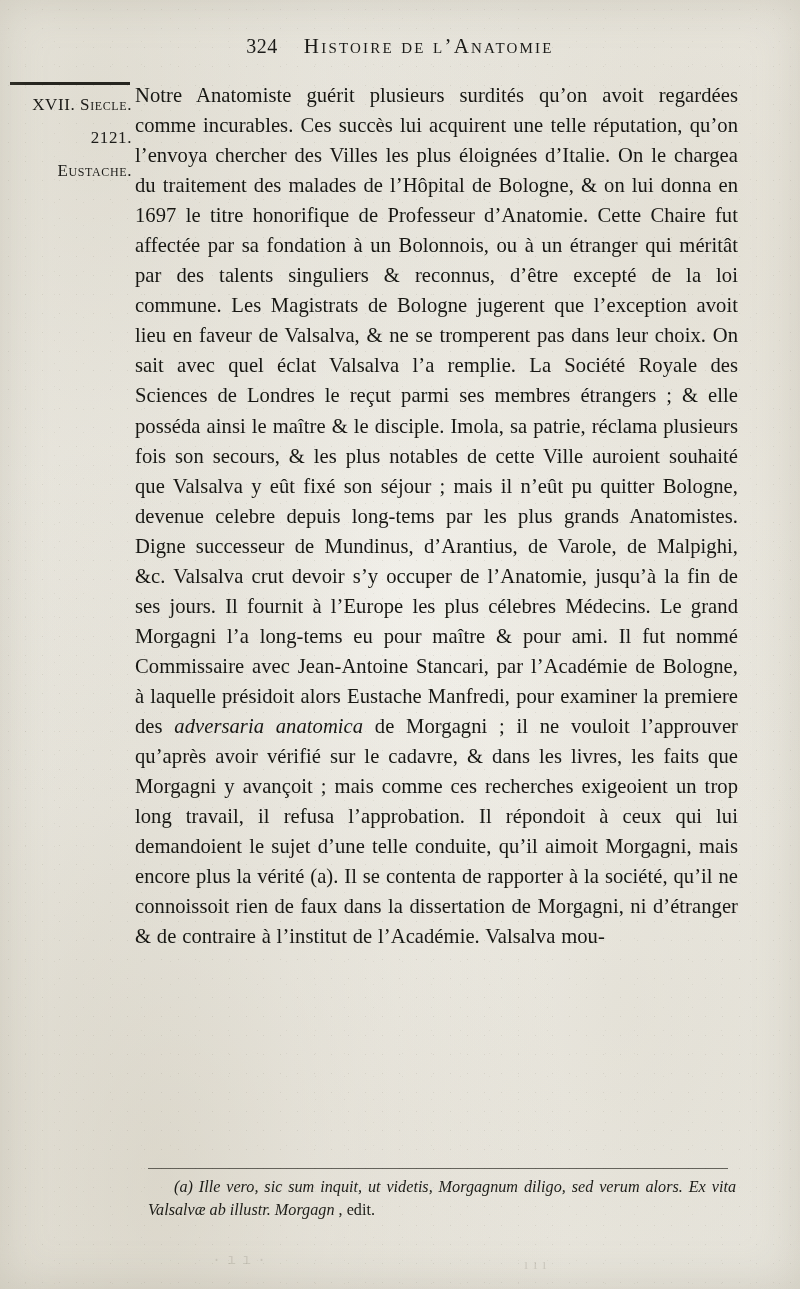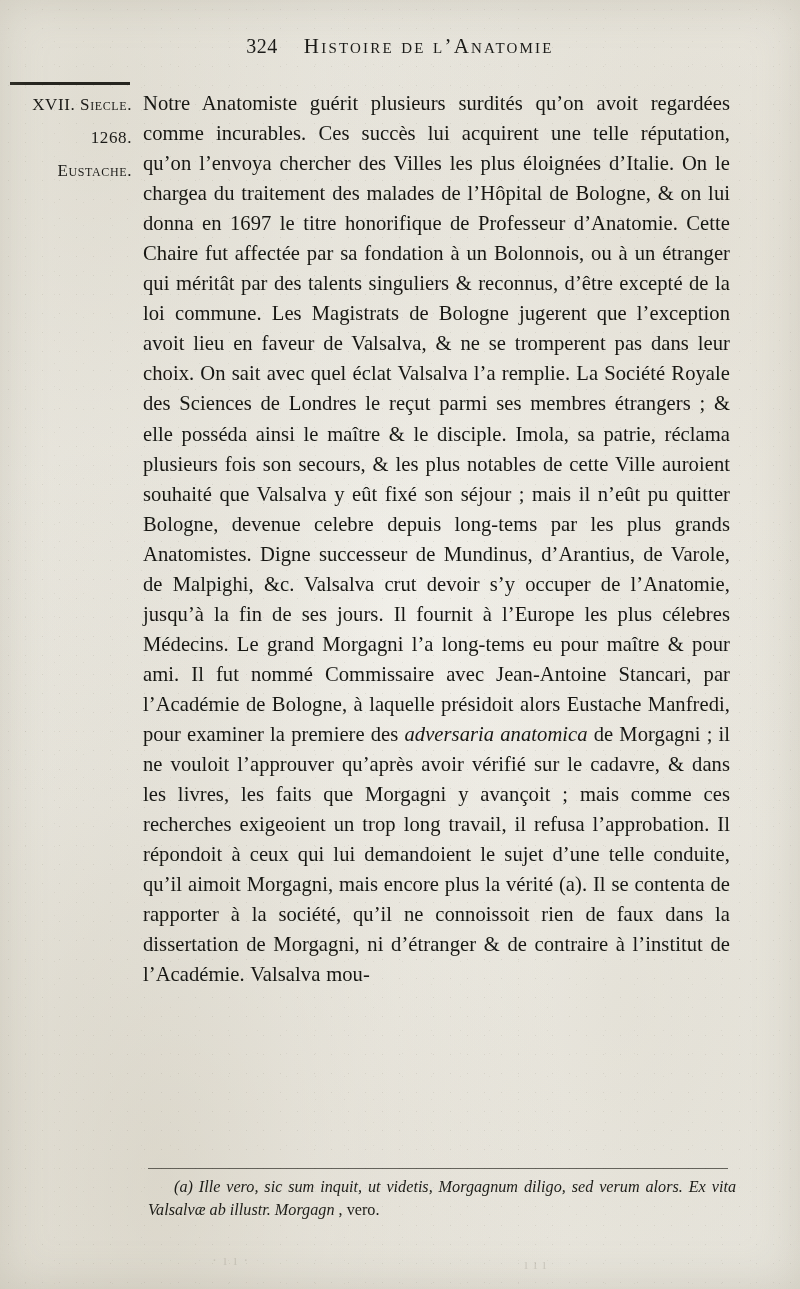--- a/index.html
+++ b/index.html
@@ -102,21 +102,21 @@
     width: 603px;
     font-size: 20.6px;
     line-height: 30.05px;
     text-align: justify;
     text-align-last: left;
     letter-spacing: 0.05px;
     word-spacing: 0.6px;
     color: #171713;
   }
   .body-col p {
-    margin: 8px;
+    margin: 0;
     text-indent: 0;
   }
   .body-col .ital {
     font-style: italic;
   }
 
   
   .footnote-rule {
     position: absolute;
     left: 148px;
@@ -147,21 +147,21 @@
 
   
   .bleed {
     position: absolute;
     pointer-events: none;
     opacity: 0.18;
     color: #6a6558;
     font-size: 15px;
     font-family: "Liberation Serif", serif;
   }
-  .bleed.b1 { left: 212px; top: 1252px; letter-spacing: 6px; }
+  .bleed.b1 { left: 212px; top: 1252px; letter-spacing: 6px; font-family: Liberation Mono, monospace; }
   .bleed.b2 { left: 524px; top: 1256px; letter-spacing: 5px; }
 
   .edge-shadow {
     position: absolute;
     inset: 0;
     pointer-events: none;
     box-shadow: inset 0 0 46px rgba(150,142,122,0.28);
   }
 </style>
 </head>
@@ -174,32 +174,32 @@
 
   <div class="header">
     <span class="folio">324</span>
     <span class="running-title">Histoire de l’Anatomie</span>
   </div>
 
   <div class="margin-rule"></div>
 
   <div class="margin-block">
     <div class="m-line">XVII. Siecle.</div>
-    <div class="m-line plain">1268.</div>
+    <div class="m-line plain">2121.</div>
     <div class="m-line">Eustache.</div>
   </div>
 
   <div class="body-col">
     <p><span>Notre Anatomiste guérit plusieurs surdités qu’on avoit regardées comme incurables. Ces succès lui acquirent une telle réputation, qu’on l’envoya chercher des Villes les plus éloignées d’Italie. On le chargea du traitement des malades de l’Hôpital de Bologne, &amp; on lui donna en 1697 le titre honorifique de Professeur d’Anatomie. Cette Chaire fut affectée par sa fondation à un Bolonnois, ou à un étranger qui méritât par des talents singuliers &amp; reconnus, d’être excepté de la loi commune. Les Magistrats de Bologne jugerent que l’exception avoit lieu en faveur de Valsalva, &amp; ne se tromperent pas dans leur choix. On sait avec quel éclat Valsalva l’a remplie. La Société Royale des Sciences de Londres le reçut parmi ses membres étrangers ; &amp; elle posséda ainsi le maître &amp; le disciple. Imola, sa patrie, réclama plusieurs fois son secours, &amp; les plus notables de cette Ville auroient souhaité que Valsalva y eût fixé son séjour ; mais il n’eût pu quitter Bologne, devenue celebre depuis long-tems par les plus grands Anatomistes. Digne successeur de Mundinus, d’Arantius, de Varole, de Malpighi, &amp;c. Valsalva crut devoir s’y occuper de l’Anatomie, jusqu’à la fin de ses jours. Il fournit à l’Europe les plus célebres Médecins. Le grand Morgagni l’a long-tems eu pour maître &amp; pour ami. Il fut nommé Commissaire avec Jean-Antoine Stancari, par l’Académie de Bologne, à laquelle présidoit alors Eustache Manfredi, pour examiner la premiere des </span><span class="ital">adversaria anatomica</span><span> de Morgagni ; il ne vouloit l’approuver qu’après avoir vérifié sur le cadavre, &amp; dans les livres, les faits que Morgagni y avançoit ; mais comme ces recherches exigeoient un trop long travail, il refusa l’approbation. Il répondoit à ceux qui lui demandoient le sujet d’une telle conduite, qu’il aimoit Morgagni, mais encore plus la vérité (a). Il se contenta de rapporter à la société, qu’il ne connoissoit rien de faux dans la dissertation de Morgagni, ni d’étranger &amp; de contraire à l’institut de l’Académie. Valsalva mou-</span></p>
   </div>
 
   <div class="footnote-rule"></div>
 
   <div class="footnote">
-    <span class="fn-indent"></span><span class="ital">(a)</span><span class="ital"> Ille vero, sic sum inquit, ut videtis, Morgagnum diligo, sed verum alors. </span><span class="ital">Ex vita Valsalvæ ab illustr. Morgagn</span><span> , vero.</span>
+    <span class="fn-indent"></span><span class="ital">(a)</span><span class="ital"> Ille vero, sic sum inquit, ut videtis, Morgagnum diligo, sed verum alors. </span><span class="ital">Ex vita Valsalvæ ab illustr. Morgagn</span><span> , edit.</span>
   </div>
 
   <div class="bleed b1">·ıı·</div>
   <div class="bleed b2">ııı</div>
 
 </div>
 
 <div class="edge-shadow"></div>
 
 </body></html>

